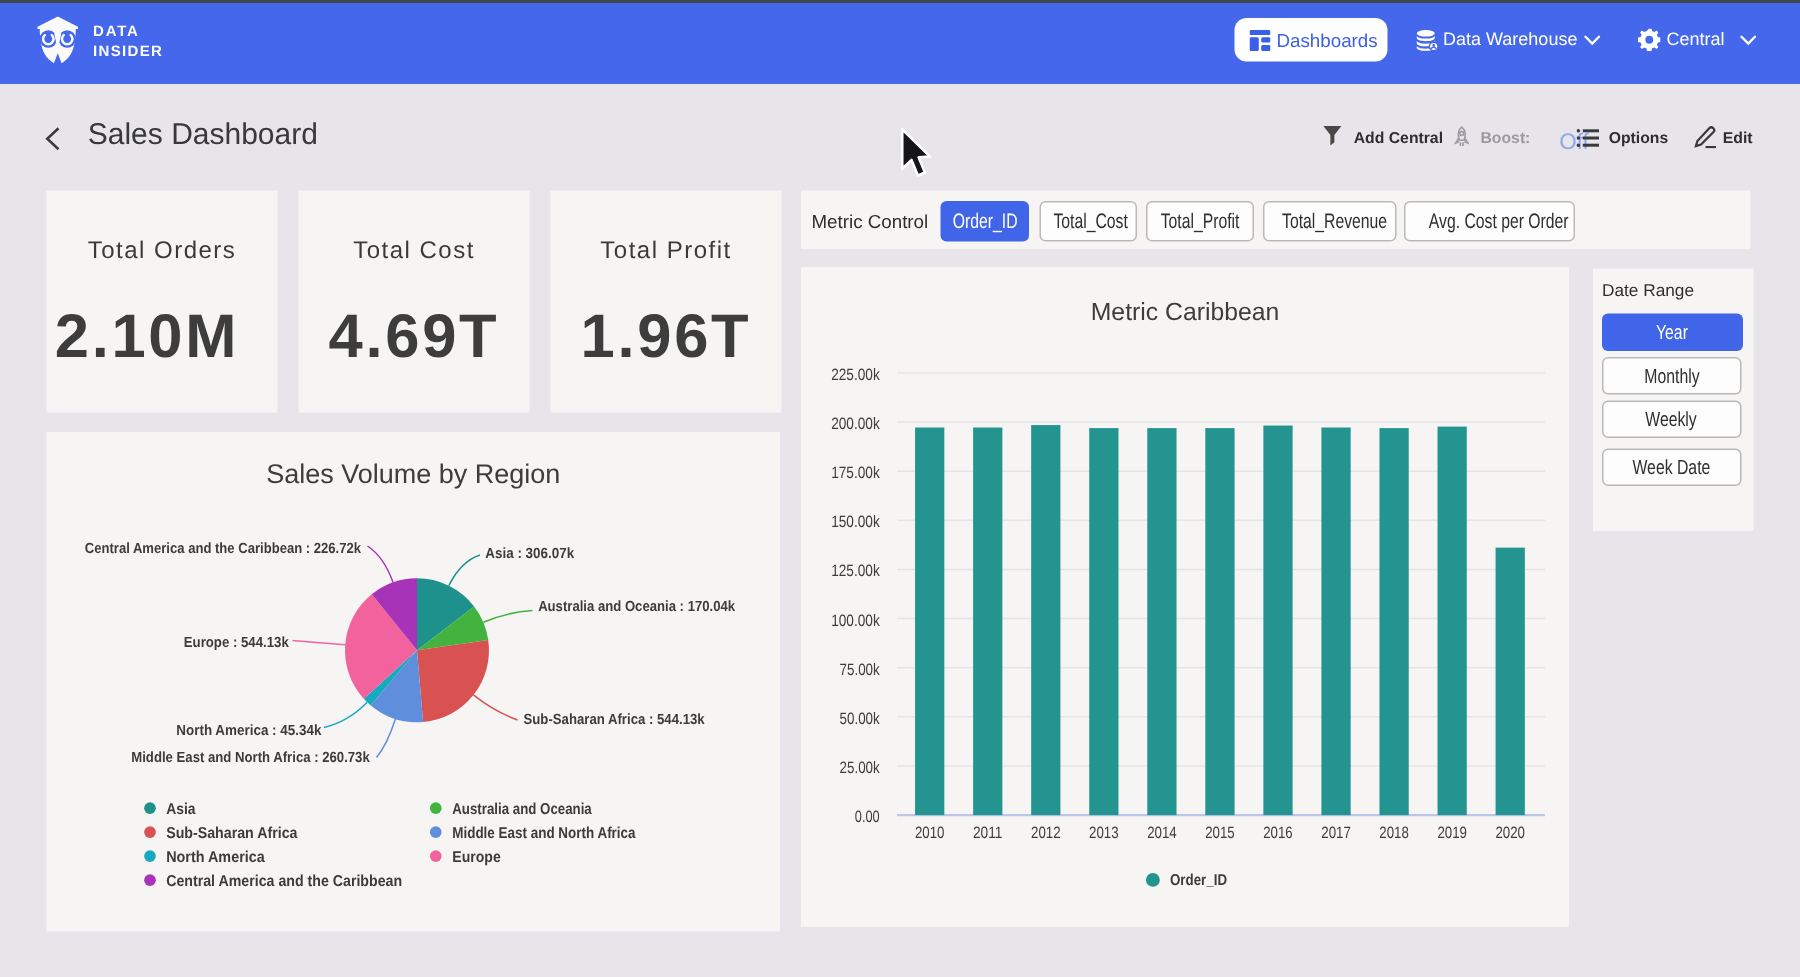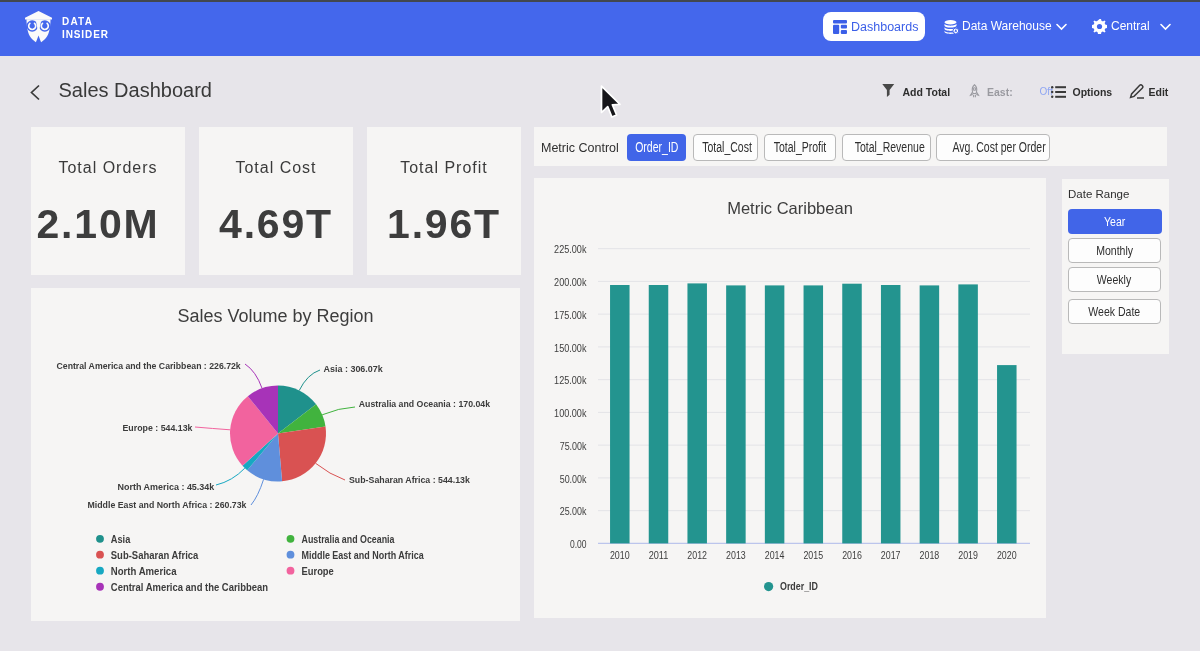--- a/index.html
+++ b/index.html
@@ -61,29 +61,29 @@
   </svg>
 
 <svg class="abs" style="left:29px;top:83.5px;" width="12" height="17" viewBox="0 0 12 17">
     <path d="M10 1.5 L2.5 8.5 L10 15.5" fill="none" stroke="#3a3a3a" stroke-width="1.7"></path>
   </svg>
 <div class="abs" style="left:58.5px;top:78.5px;color:#393939;font-size:20px;">Sales Dashboard</div>
 
 <svg class="abs" style="left:882px;top:84px;" width="12.5" height="13.5" viewBox="0 0 14 15">
     <path d="M0.3 0 L13.7 0 L8.5 6.6 L8.5 12 L5.5 14.5 L5.5 6.6 Z" fill="#484848"></path>
   </svg>
-<div class="abs" style="left:902.5px;top:85.5px;color:#2e2e2e;font-size:10.5px;font-weight:bold;">Add Total</div>
+<div class="abs" style="left:902.5px;top:85.5px;color:#2e2e2e;font-size:10.5px;font-weight:bold;">Add Central</div>
 <svg class="abs" style="left:968.5px;top:84px;" width="11" height="14.5" viewBox="0 0 22 29" fill="none" stroke="#9b9ba1" stroke-width="2.2">
   <path d="M11 1.5 C14.8 4.8 16.2 9.5 15.2 14.5 L14.2 19 L7.8 19 L6.8 14.5 C5.8 9.5 7.2 4.8 11 1.5 Z"></path>
   <circle cx="11" cy="10" r="2.6"></circle>
   <path d="M7 16 L3 22.5 L7.5 21 M15 16 L19 22.5 L14.5 21"></path>
   <path d="M9.2 21.5 L9.2 26.5 M12.8 21.5 L12.8 26.5"></path>
 </svg>
-<div class="abs" style="left:987px;top:85.5px;color:#9a9aa0;font-size:10.5px;font-weight:bold;">East:</div>
-<div class="abs" style="left:1023.5px;top:85.5px;color:#8fa6f2;font-size:10px;font-weight:normal;padding-left:16px;">Off</div>
+<div class="abs" style="left:987px;top:85.5px;color:#9a9aa0;font-size:10.5px;font-weight:bold;">Boost:</div>
+<div class="abs" style="left:1023.5px;top:85.5px;color:#8fa6f2;font-size:15px;font-weight:normal;padding-left:16px;">Off</div>
 <svg class="abs" style="left:1051px;top:86px;" width="15" height="12" viewBox="0 0 15 12">
   <g fill="#3a3a3a">
       <circle cx="1.2" cy="1.2" r="1.2"></circle>
       <circle cx="1.2" cy="6" r="1.2"></circle>
       <circle cx="1.2" cy="10.8" r="1.2"></circle>
   <rect x="4.2" y="0.2" width="10.8" height="2"></rect>
       <rect x="4.2" y="5" width="10.8" height="2"></rect>
       <rect x="4.2" y="9.8" width="10.8" height="2"></rect>
     </g>
 </svg>

